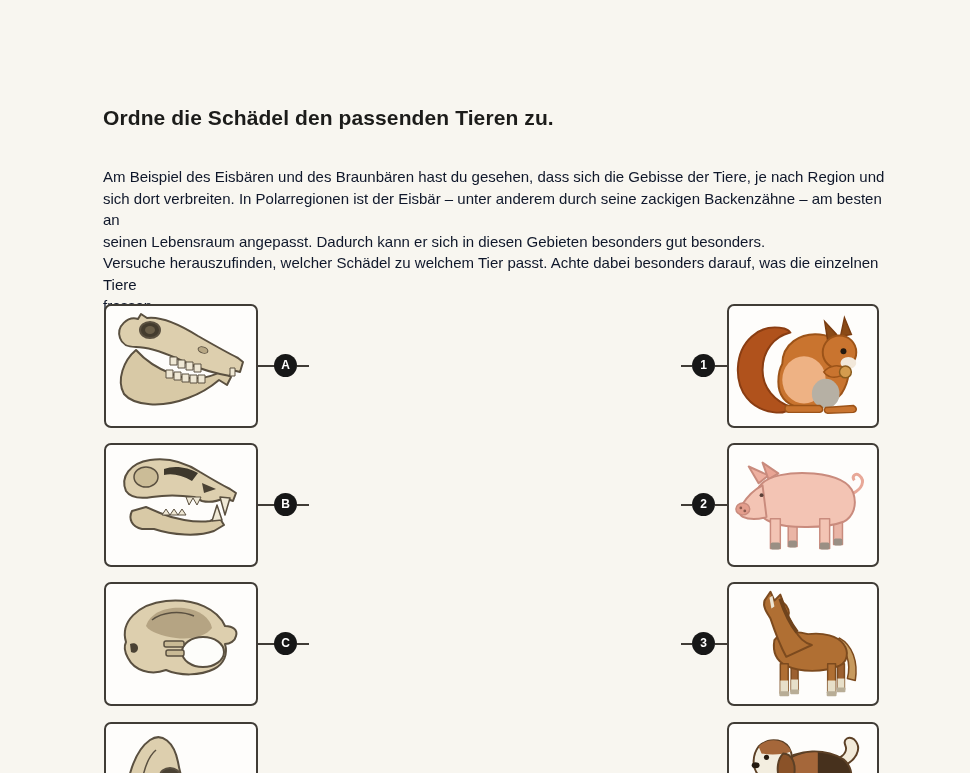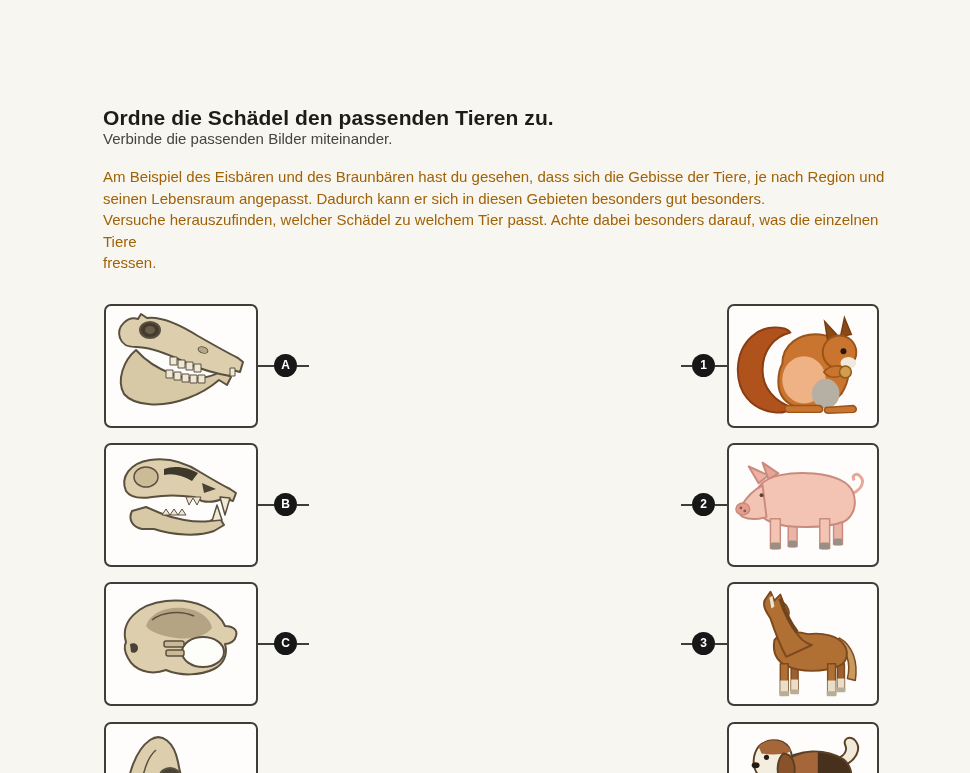--- a/index.html
+++ b/index.html
@@ -12,21 +12,21 @@
   .page-title{
     position:absolute;left:103px;top:92px;
     font-size:21px;font-weight:700;color:#1c1c1a;letter-spacing:.1px;
   }
   .page-subtitle{
     position:absolute;left:103px;top:130px;
     font-size:15px;color:#454540;
   }
   .instructions{
     position:absolute;left:103px;top:166px;width:790px;
-    font-size:15px;line-height:21.5px;color:#a16207;
+    font-size:15px;line-height:21.5px;color:#0f172a;
   }
   .card{
     position:absolute;width:154px;height:124px;box-sizing:border-box;
     background:#fefdfb;border:2px solid #403c36;border-radius:7px;
     display:flex;align-items:center;justify-content:center;overflow:hidden;
   }
   .card svg{display:block;}
   .conn-line{position:absolute;height:2px;background:#403c36;}
   .conn-dot{
     position:absolute;width:23px;height:23px;border-radius:50%;
@@ -34,24 +34,24 @@
     font-size:12px;font-weight:700;line-height:23px;text-align:center;
     user-select:none;
   }
 </style>
 </head>
 <body>
 
 <div class="stage">
 
   <h1 class="page-title">Ordne die Schädel den passenden Tieren zu.</h1>
-  <div class="page-subtitle">Verbinde die passenden Bilder miteinander.</div>
 
   <div class="instructions">
     <div>Am Beispiel des Eisbären und des Braunbären hast du gesehen, dass sich die Gebisse der Tiere, je nach Region und</div>
+    <div>sich dort verbreiten. In Polarregionen ist der Eisbär – unter anderem durch seine zackigen Backenzähne – am besten an</div>
     <div>seinen Lebensraum angepasst. Dadurch kann er sich in diesen Gebieten besonders gut besonders.</div>
     <div>Versuche herauszufinden, welcher Schädel zu welchem Tier passt. Achte dabei besonders darauf, was die einzelnen Tiere</div>
     <div>fressen.</div>
   </div>
 
   <div class="card" style="left:104px;top:304px;">
     <svg width="150" height="120" viewBox="0 0 150 120">
       <g stroke="#5a5040" stroke-width="2" stroke-linejoin="round">
         <path fill="#d8c9a6" d="M30 44 C18 54 10 74 18 88 C28 100 56 102 82 92 C96 87 106 80 113 74 L121 79 L125 71 L116 65 C102 73 84 75 66 68 C50 62 38 53 30 44 Z"></path>
         <g fill="#efe8d5" stroke-width="1">

